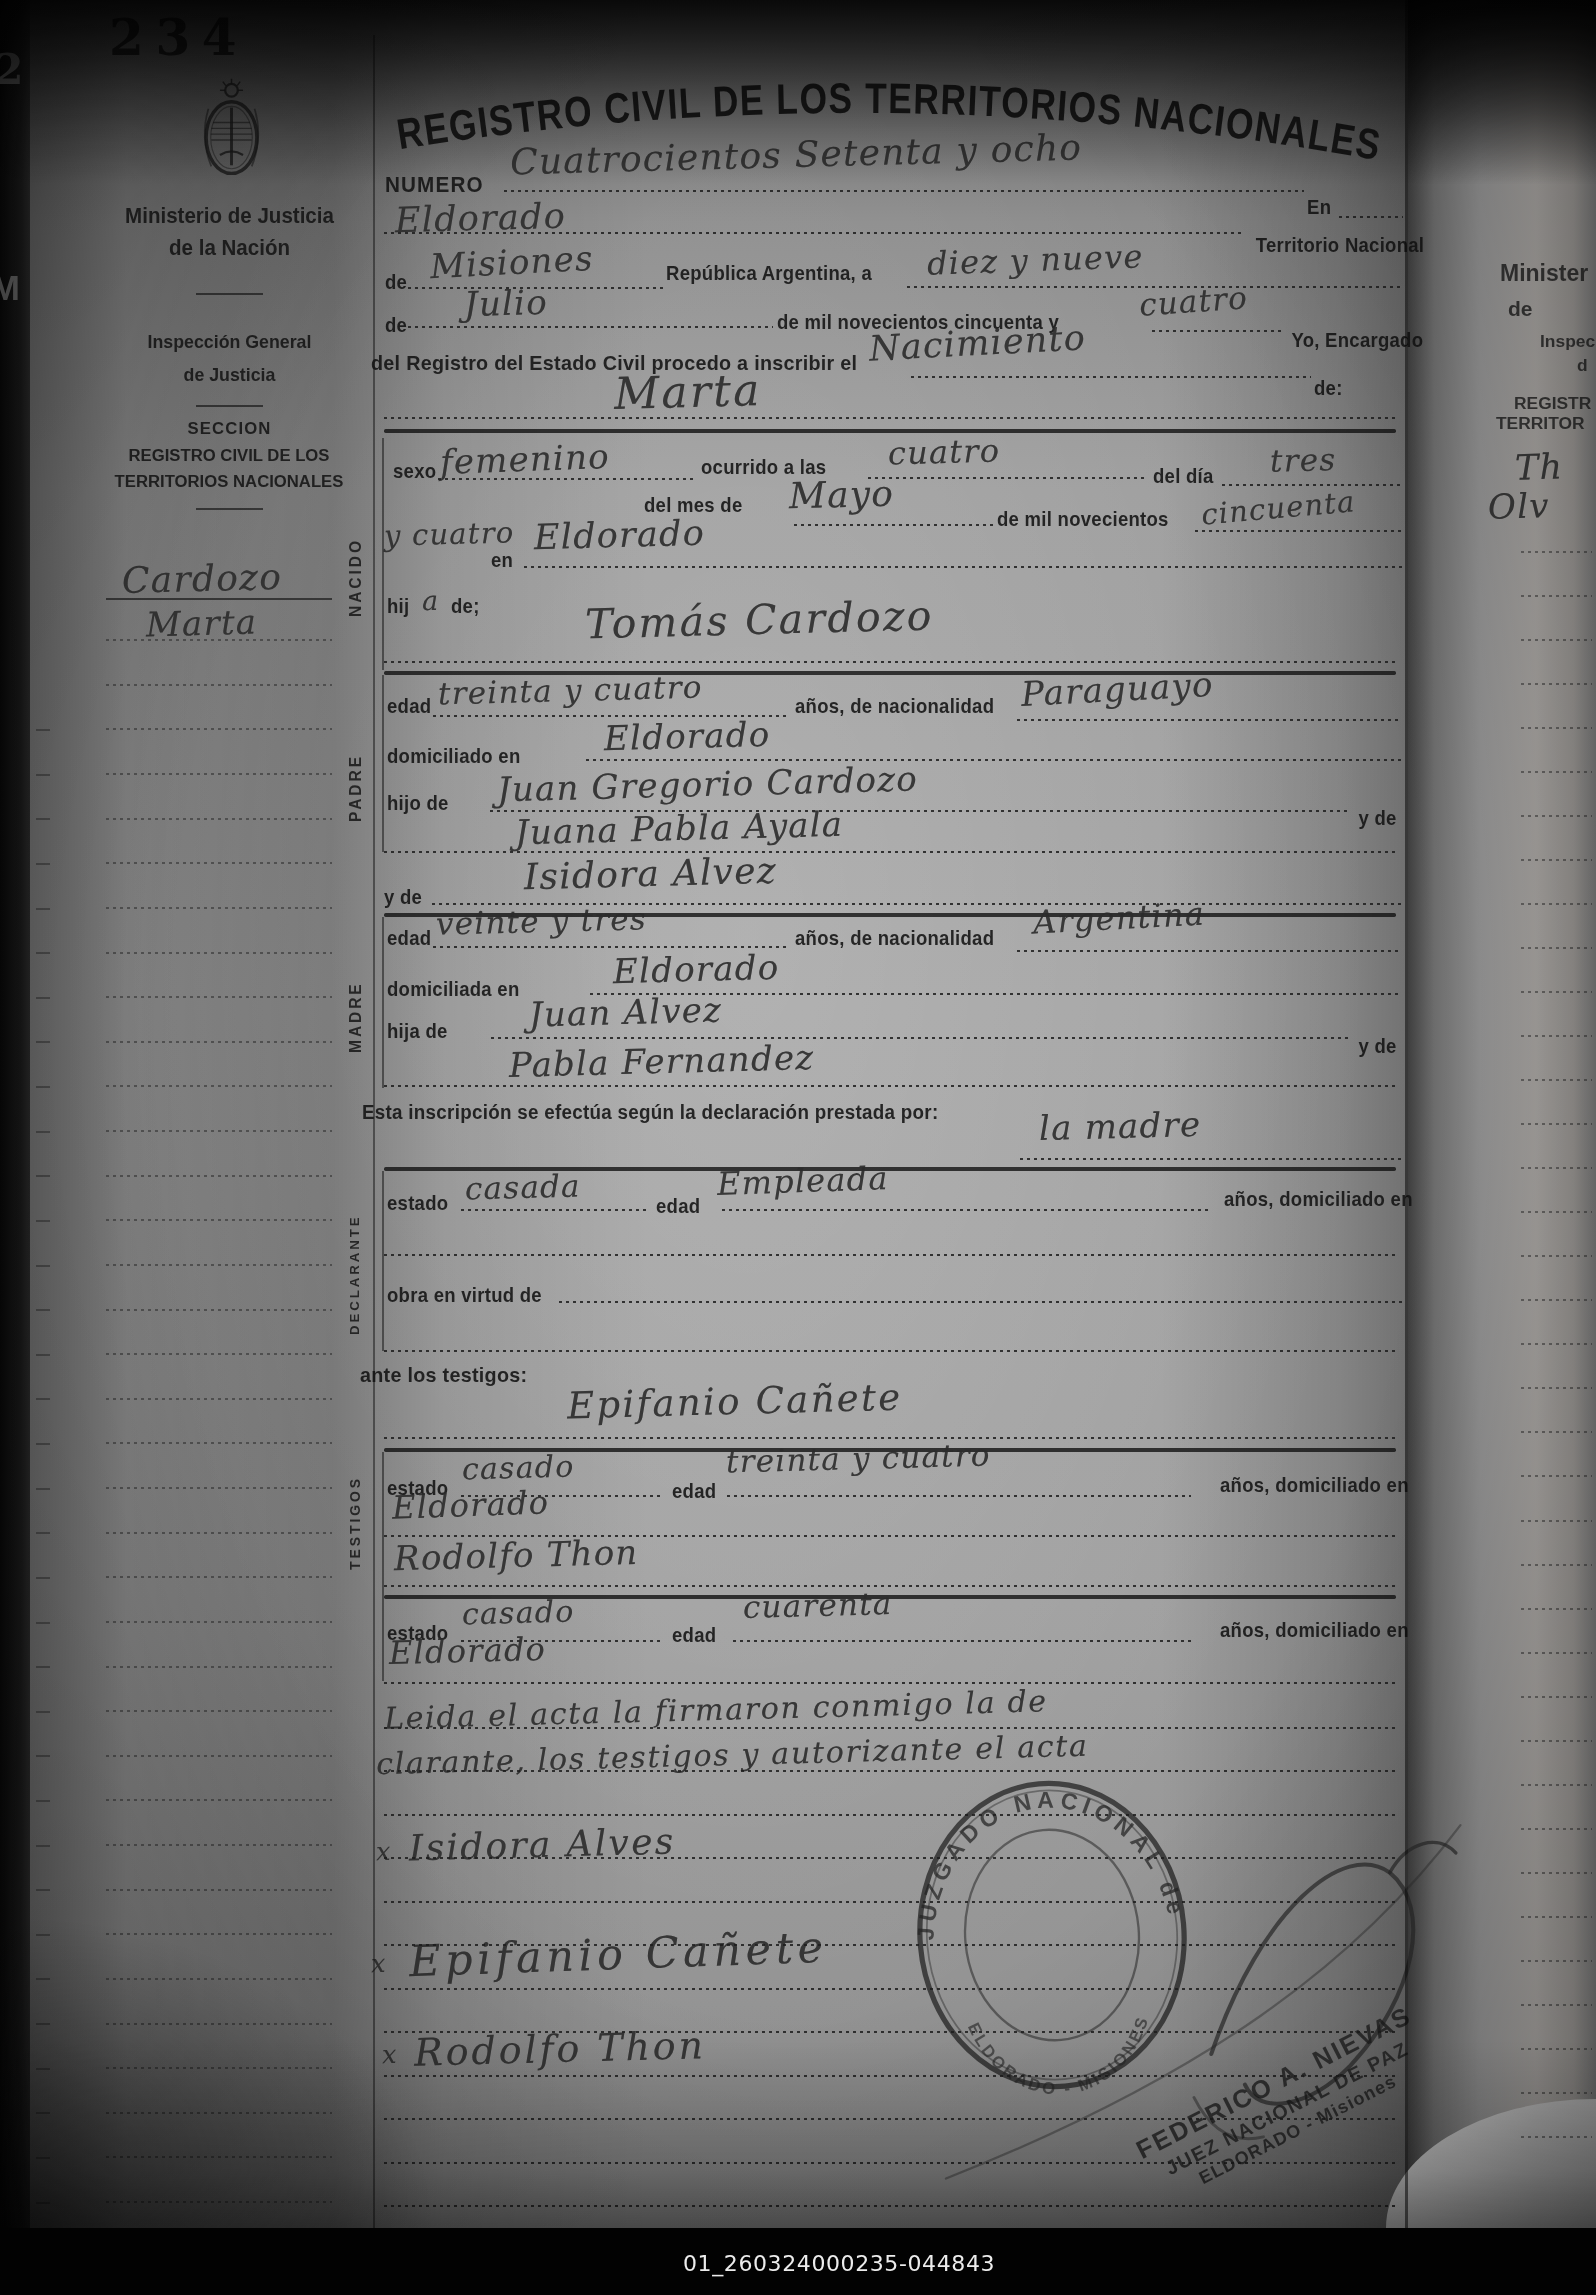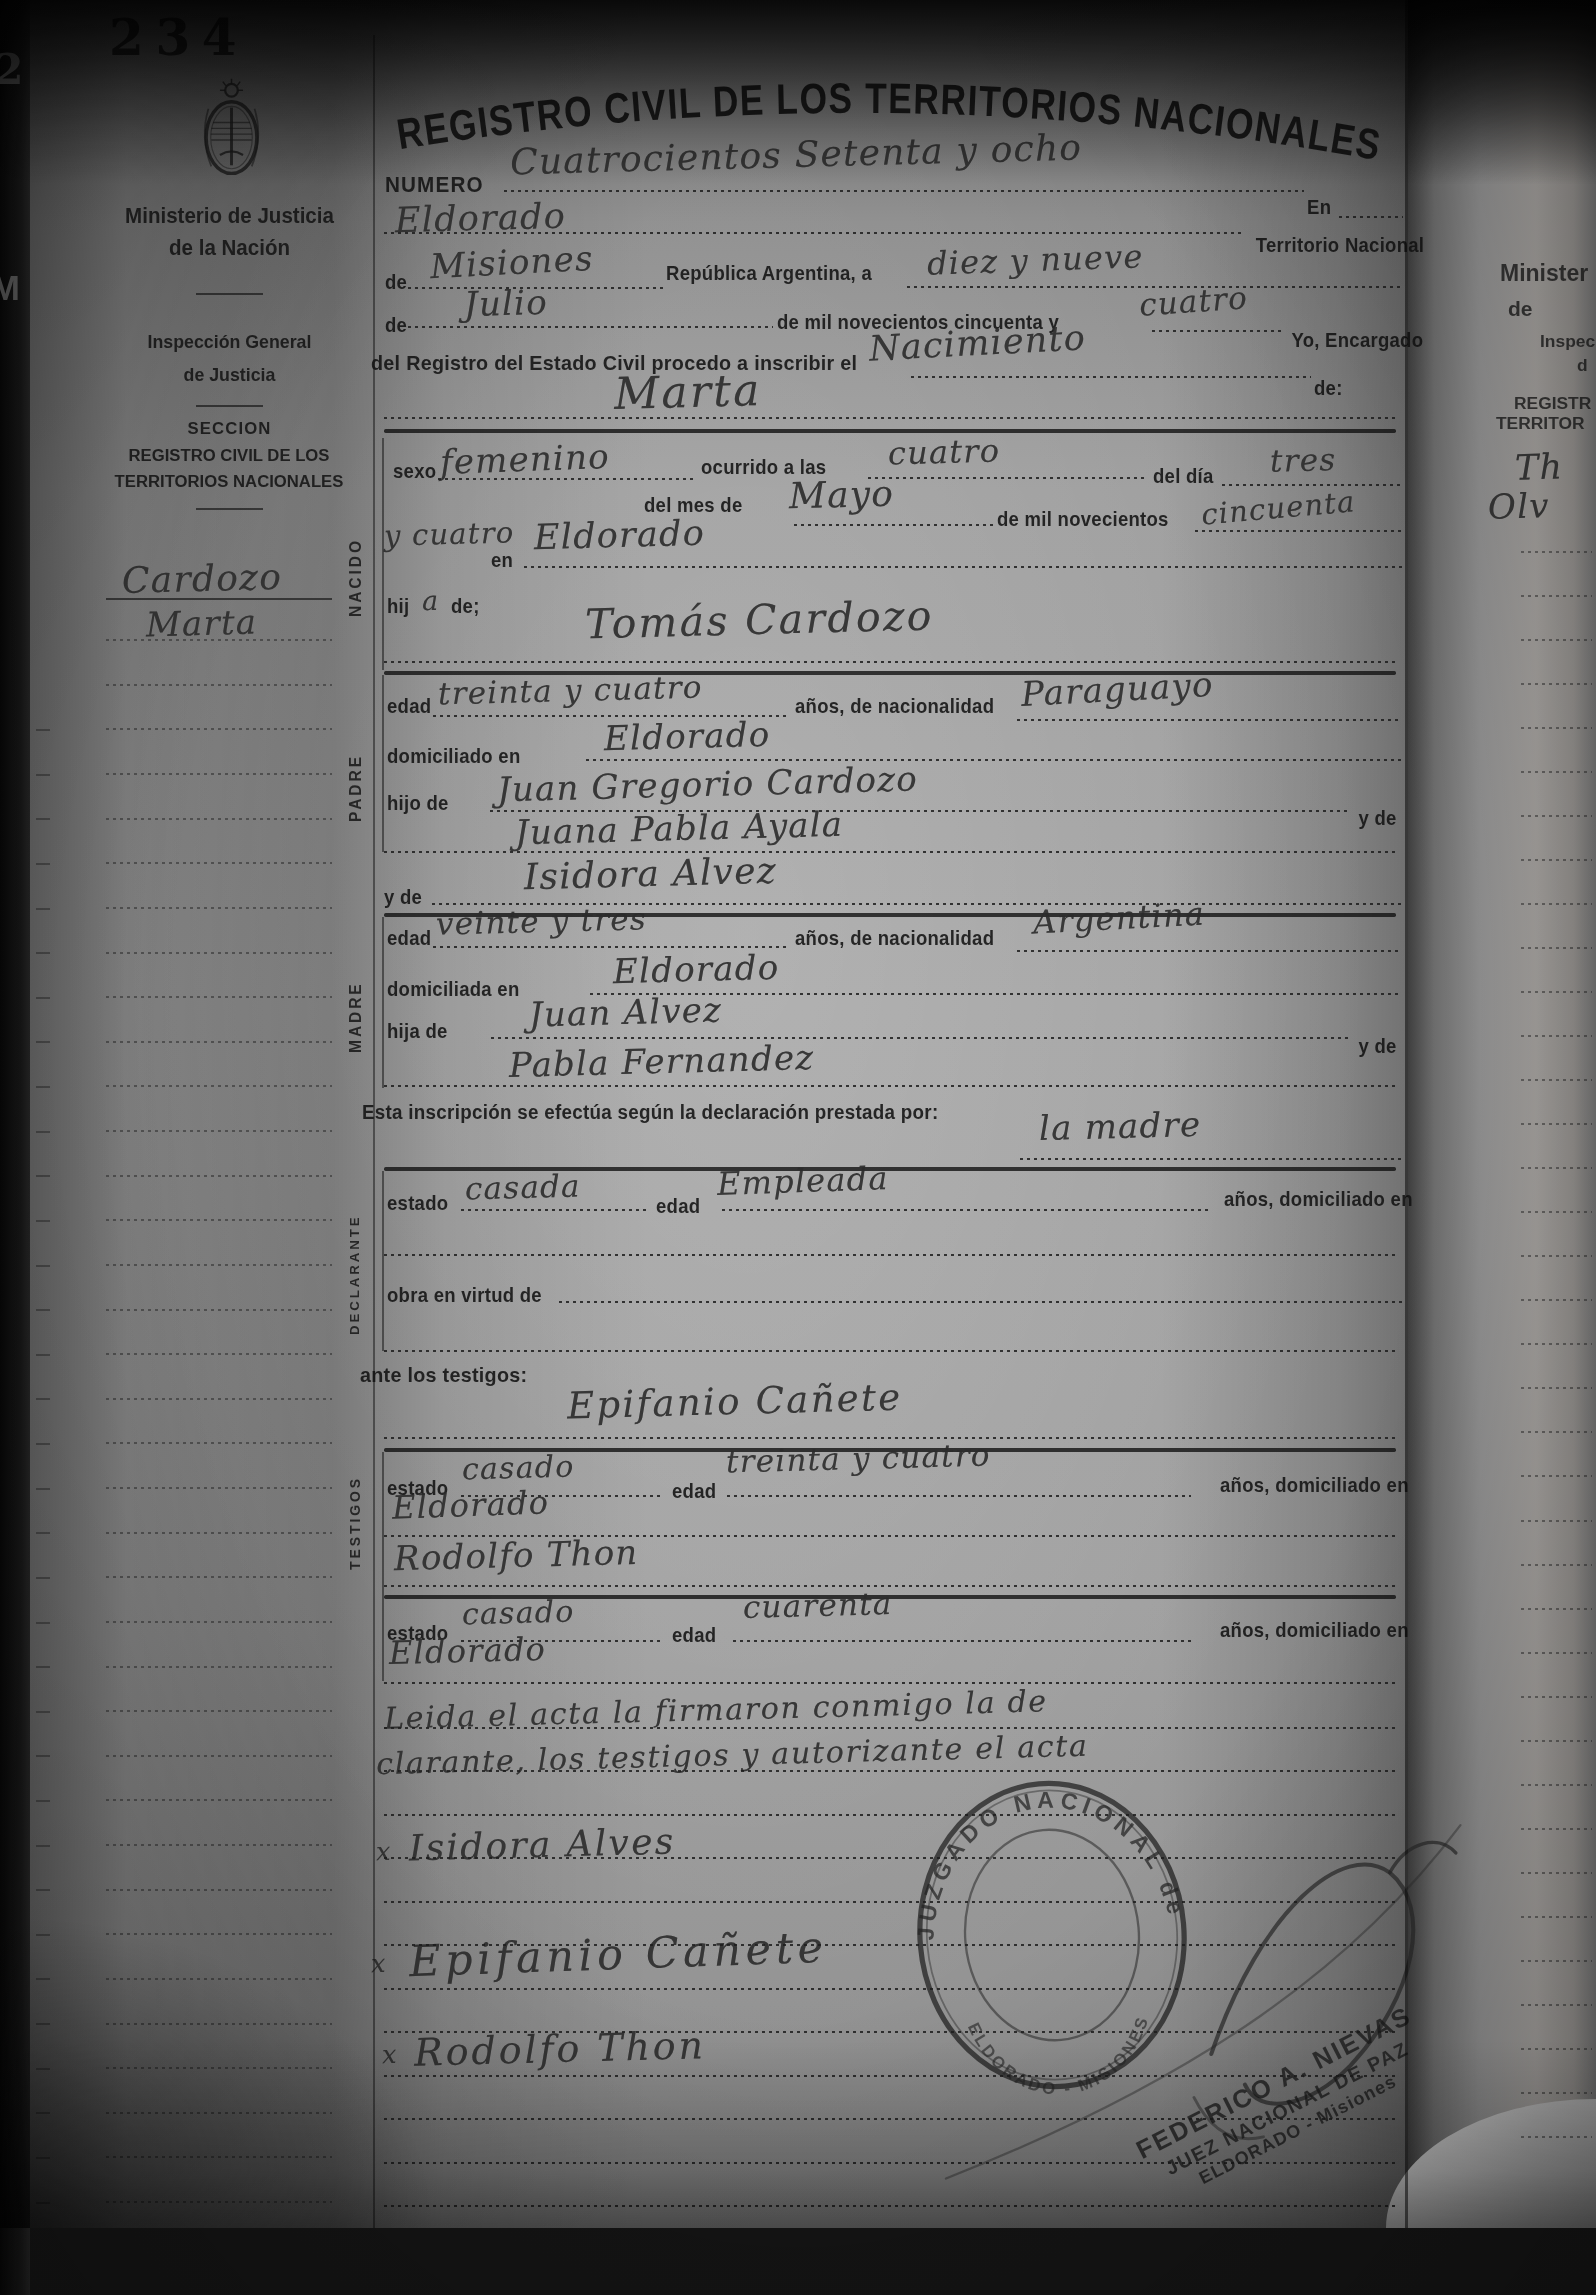--- a/index.html
+++ b/index.html
@@ -460,14 +460,17 @@
     <div class="dl dim" style="left: 1521px; top: 1960px; width: 71px;"></div>
     <div class="dl dim" style="left: 1521px; top: 2004px; width: 71px;"></div>
     <div class="dl dim" style="left: 1521px; top: 2048px; width: 71px;"></div>
     <div class="dl dim" style="left: 1521px; top: 2092px; width: 71px;"></div>
     <div class="dl dim" style="left: 1521px; top: 2136px; width: 71px;"></div>
     <div class="shade-top"></div>
   <div class="shade-bottom"></div>
   <div class="shade-bl"></div>
   <div class="vignette"></div>
 
+  <div class="bottom-bar">
+    <div class="lbl">01_260324000235-044843</div>
+  </div>
 </div>
 
 
 </body></html>

